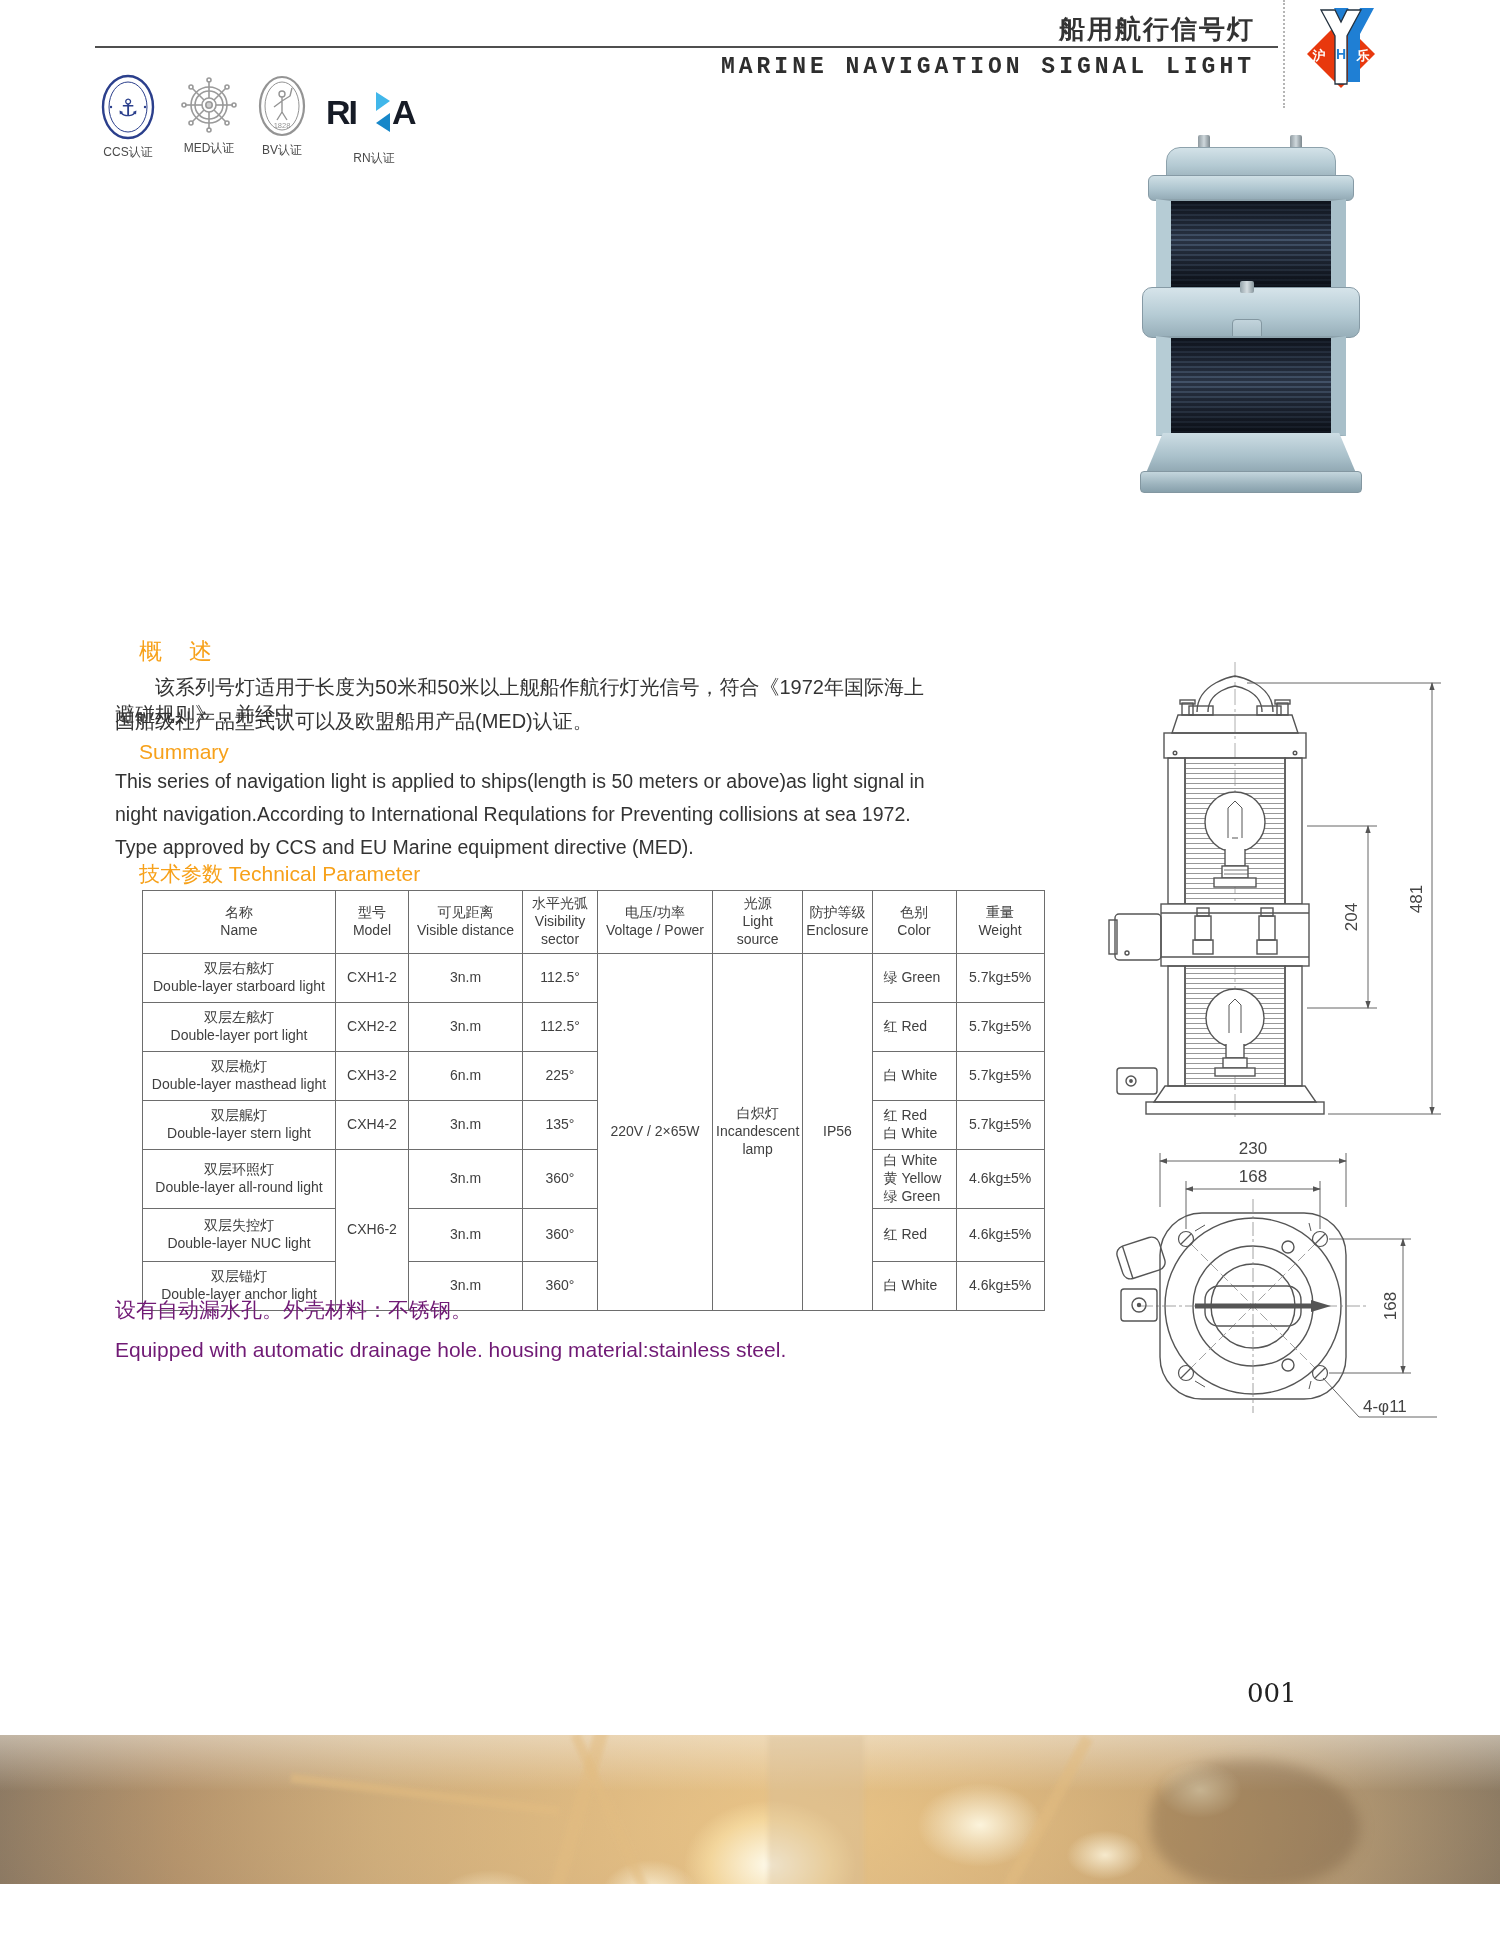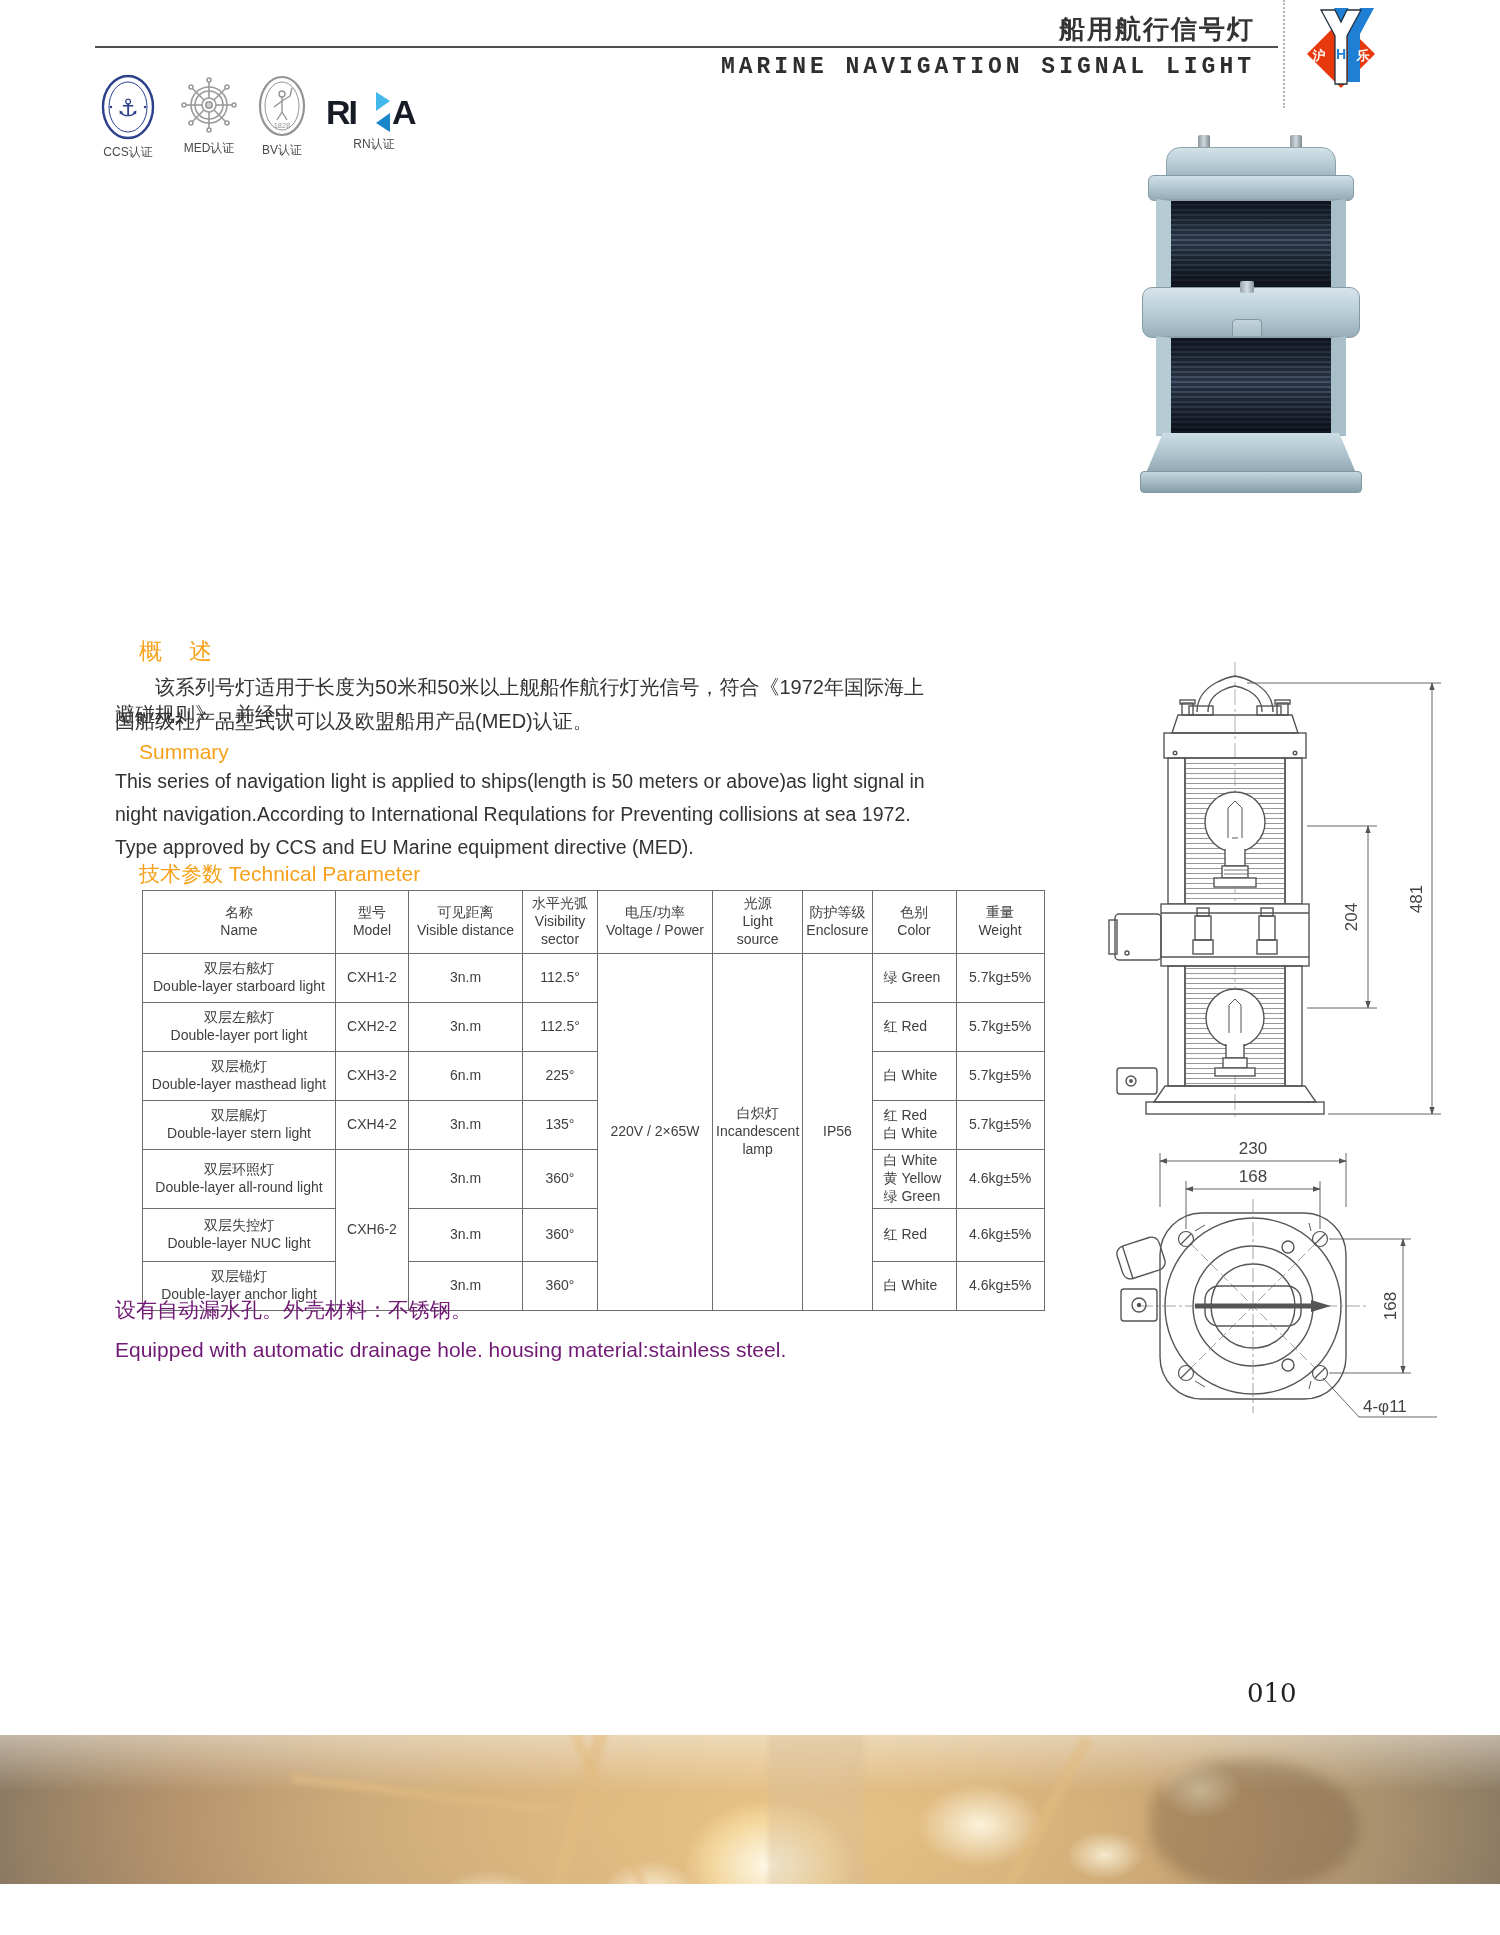--- a/index.html
+++ b/index.html
@@ -15,21 +15,21 @@
   .brand-logo{position:absolute;left:1296px;top:4px;}
 
   
   .cert{position:absolute;top:74px;text-align:center;}
   .cert .lbl{margin-top:0;font-size:12px;color:#4a4a4a;}
   .cert-ccs{left:100px;width:56px;}
   .cert-med{left:180px;width:58px;}
   .cert-bv{left:256px;width:52px;}
   .cert-rina{left:326px;width:96px;}
   .cert-rina svg{margin-top:18px;}
-  .cert-rina .lbl{}
+  .cert-rina .lbl{margin-top:14px;}
 
   
   .product-photo{position:absolute;left:1140px;top:133px;width:222px;height:370px;}
   .pp{position:absolute;box-sizing:border-box;}
   .pp-bolt{width:12px;height:16px;top:2px;background:linear-gradient(90deg,#8e999f,#cfd8dc,#7c878d);border-radius:2px;}
   .pp-bolt.l{left:58px}.pp-bolt.r{left:150px}
   .pp-cap{left:26px;top:14px;width:170px;height:32px;background:linear-gradient(180deg,#d3e2e8,#b3c9d2 60%,#9db3bd);border-radius:14px 14px 4px 4px;border:1px solid #8da2ac;}
   .pp-flange{left:8px;top:42px;width:206px;height:26px;background:linear-gradient(180deg,#cfdfe5,#aec5cf 55%,#93aab5);border-radius:6px;border:1px solid #869aa5;}
   .pp-lens{left:16px;width:190px;border-left:15px solid #b6ccd5;border-right:15px solid #a8bfc9;background:
       linear-gradient(180deg,rgba(8,12,20,.78),rgba(56,72,96,.25) 45%,rgba(5,8,14,.82)),
@@ -449,21 +449,21 @@
 
         <polyline points="218,255 254,294 332,294" stroke-width="0.9"></polyline>
       </g>
       <text x="148" y="31" text-anchor="middle">230</text>
       <text x="148" y="59" text-anchor="middle">168</text>
       <text text-anchor="middle" transform="rotate(-90 291 183)" x="291" y="183">168</text>
       <text x="258" y="289">4-φ11</text>
     </svg>
   </div>
 
-  <div class="page-num">010</div>
+  <div class="page-num">001</div>
 
   <div class="banner">
     <div class="cr cr1"></div>
     <div class="cr cr2"></div>
     <div class="cr cr3"></div>
     <div class="cr cr4"></div>
     <div class="cr cr5"></div>
     <div class="cr cr6"></div>
   </div>
 

